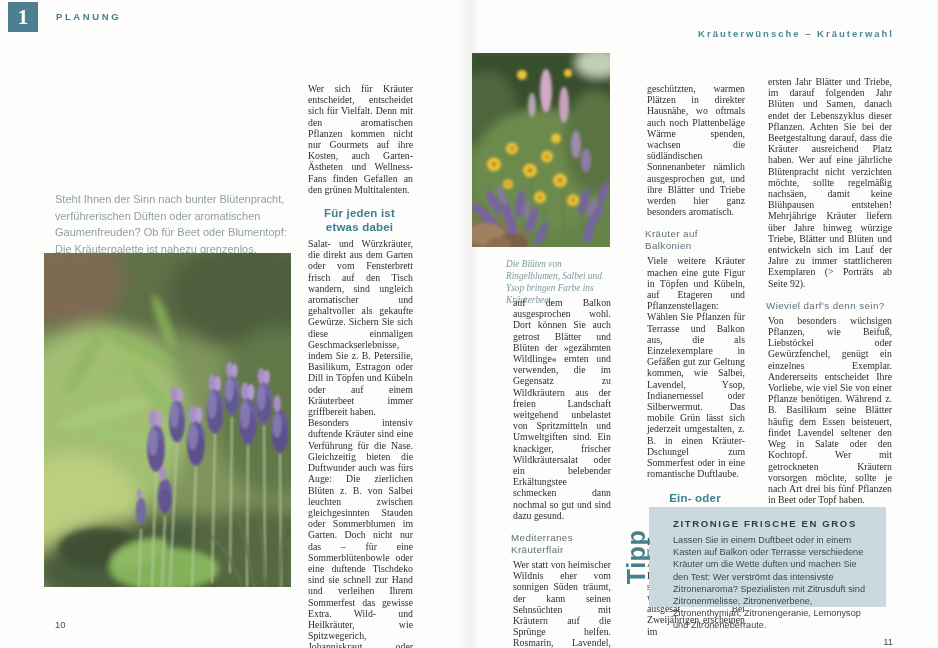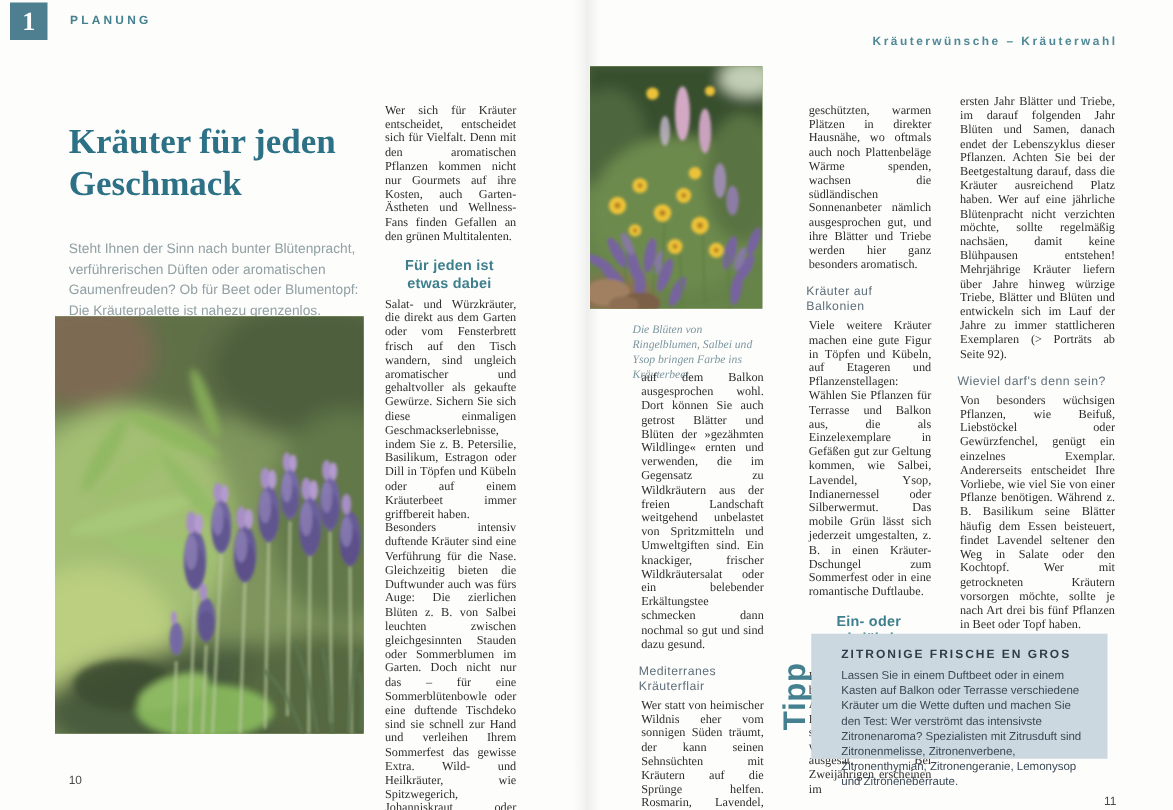--- a/index.html
+++ b/index.html
@@ -54,21 +54,20 @@
 </style>
 </head>
 <body>
 
 <div class="spread">
 
   <div class="chapter-tab">1</div>
   <div class="chapter-label">PLANUNG</div>
   <div class="running-title">Kräuterwünsche – Kräuterwahl</div>
 
-  <h1 class="page-title">Kräuter für jeden Geschmack</h1>
   <p class="intro">Steht Ihnen der Sinn nach bunter Blütenpracht, verführerischen Düften oder aromatischen Gaumenfreuden? Ob für Beet oder Blumentopf: Die Kräuterpalette ist nahezu grenzenlos.</p>
 
   <div class="photo photo-left">
     <svg viewBox="0 0 247 334" preserveAspectRatio="none">
       <defs>
         <filter id="blurA" x="-40%" y="-40%" width="180%" height="180%">
             <feGaussianBlur stdDeviation="9"></feGaussianBlur>
           </filter>
         <filter id="blurB" x="-40%" y="-40%" width="180%" height="180%">
             <feGaussianBlur stdDeviation="3"></feGaussianBlur>

